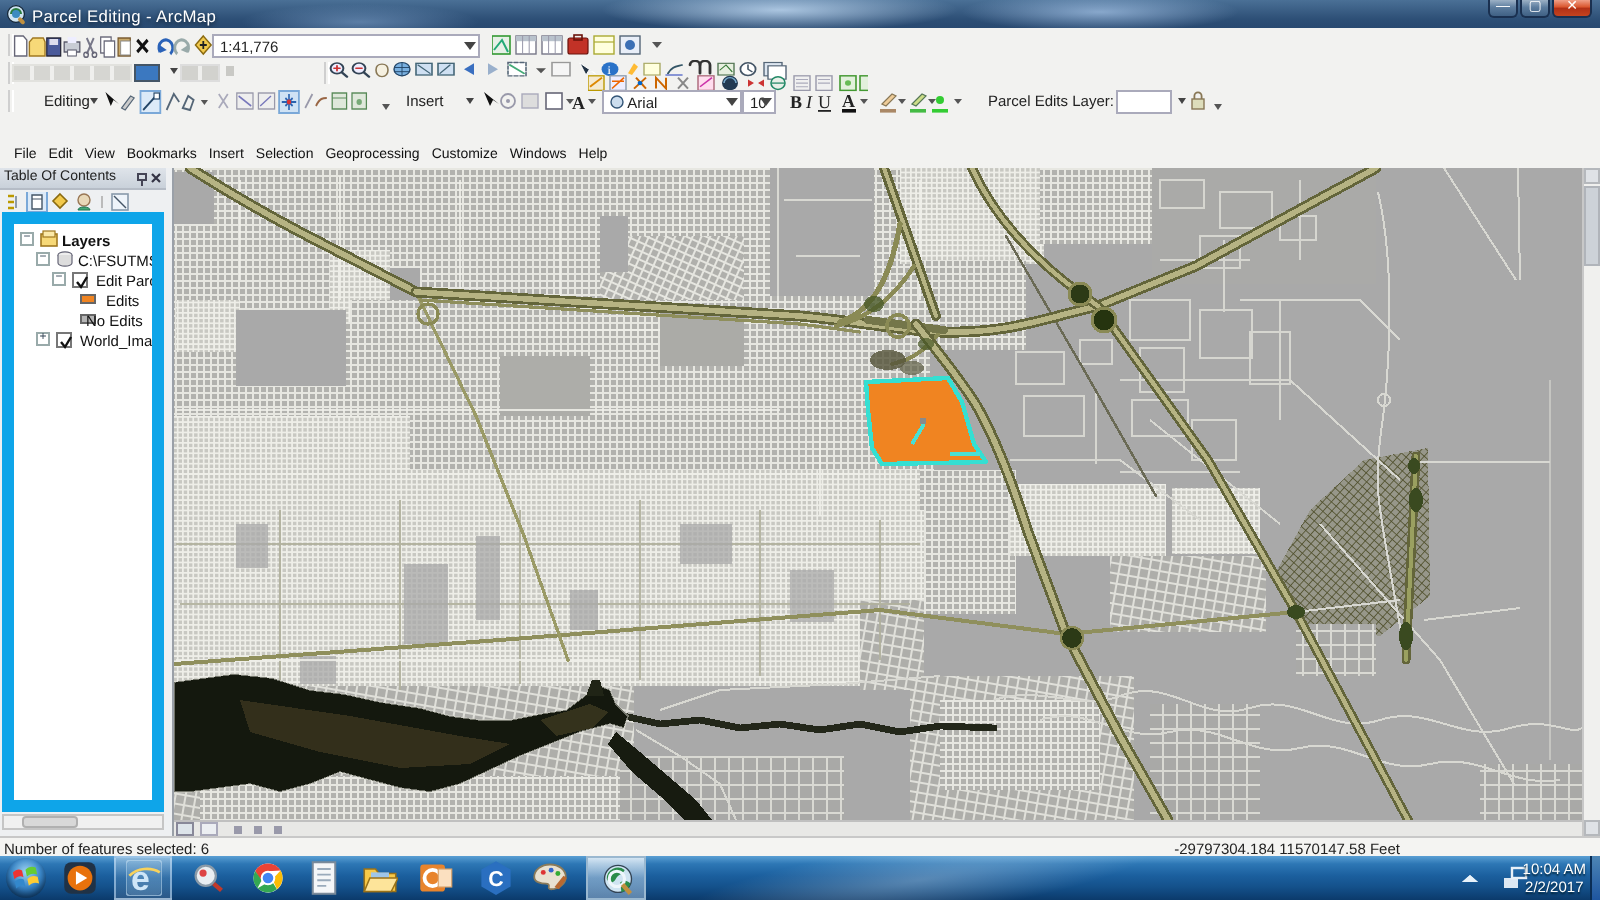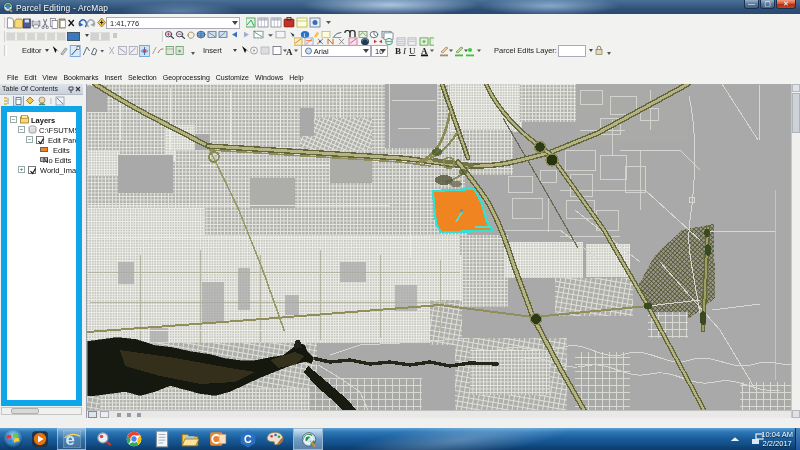--- a/index.html
+++ b/index.html
@@ -376,21 +376,21 @@
 <rect x="114" y="1" width="8" height="8" fill="#f0f0f0" stroke="#99a" stroke-width=".7"></rect>
             <path d="M115 3h6M115 5h6" stroke="#aab" stroke-width=".6"></path>
 <rect x="126" y="1" width="8" height="8" fill="#e2f0dc" stroke="#493" stroke-width=".8"></rect>
             <circle cx="130" cy="5" r="1.5" fill="#6b5"></circle>
 <rect x="136" y="1" width="8" height="8" fill="#e2f0dc" stroke="#493" stroke-width=".8"></rect>
 </g>
         </svg>
 </div>
 <div class="row" id="row3" style="top:29px;height:14px">
  <span class="abs grip" style="left:2px;top:2px"></span>
- <span class="abs lbl" style="left:22px;top:3px">Editor</span>
+ <span class="abs lbl" style="left:22px;top:3px">Editing</span>
         <span class="abs dd" style="left:44px;top:6px"></span>
  <svg class="abs" style="left:50px;top:2px" width="135" height="12" viewBox="0 0 150 12" preserveAspectRatio="none">
   <path d="M3 1l3 7 1.5-3 3 2z" fill="#111"></path>
   <path d="M12 9l5-6 2 1-5 6z" fill="#ccc" stroke="#567" stroke-width=".6"></path>
   <rect x="22.5" y="0.5" width="11" height="11" fill="#dceaf8" stroke="#7aa8d8" stroke-width="1"></rect>
           <path d="M24 10l8-8" stroke="#246" stroke-width="1"></path>
           <rect x="30" y="1.5" width="3" height="3" fill="#fff" stroke="#246" stroke-width=".6"></rect>
   <path d="M37 10l4-8 3 4" fill="none" stroke="#567" stroke-width="1"></path>
   <path d="M46 9l3-6 3 2-2 5z" fill="none" stroke="#567" stroke-width="1"></path>
           <path d="M56 5l2 2.5 2-2.5z" fill="#555"></path>
@@ -531,20 +531,24 @@
       <span style="position:absolute;left:13px;top:0px;width:9px;height:7px;border:1px solid #aab;background:#eceff2"></span>
       <span style="position:absolute;left:30px;top:2px;width:4px;height:4px;background:#99a"></span>
       <span style="position:absolute;left:40px;top:2px;width:4px;height:4px;background:#99a"></span>
       <span style="position:absolute;left:50px;top:2px;width:4px;height:4px;background:#99a"></span>
     </div>
 <div id="vsb" class="abs">
       <span style="position:absolute;left:0;top:0;width:8px;height:8px;background:#dfe2e6;border:1px solid #b5b8bc"></span>
       <span style="position:absolute;left:0;top:9px;width:8px;height:40px;background:#cdd2d8;border:1px solid #b0b4ba"></span>
       <span style="position:absolute;left:0;bottom:0;width:8px;height:8px;background:#dfe2e6;border:1px solid #b5b8bc"></span>
     </div>
+<div id="status" class="abs">
+      <span style="position:absolute;left:2px;top:1px">Number of features selected: 6</span>
+      <span style="position:absolute;right:100px;top:1px">-29797304.184  11570147.58 Feet</span>
+    </div>
 
 <div id="task" class="abs">
       <div class="sheen"></div>
       <div id="orb">
 <svg style="position:absolute;left:3px;top:3px" width="14" height="14" viewBox="0 0 12 12">
           <g transform="rotate(-12 6 6)">
             <path d="M1 2.5c1.5-1 3-1 4 0v3c-1-1-2.5-1-4 0z" fill="#e33"></path>
             <path d="M6.5 2.5c1.5-1 3-1 4.5 0v3c-1.5-1-3-1-4.5 0z" fill="#6c3"></path>
             <path d="M1 6.5c1.5-1 3-1 4 0v3c-1-1-2.5-1-4 0z" fill="#38c"></path>
             <path d="M6.5 6.5c1.5-1 3-1 4.5 0v3c-1.5-1-3-1-4.5 0z" fill="#fc3"></path>

